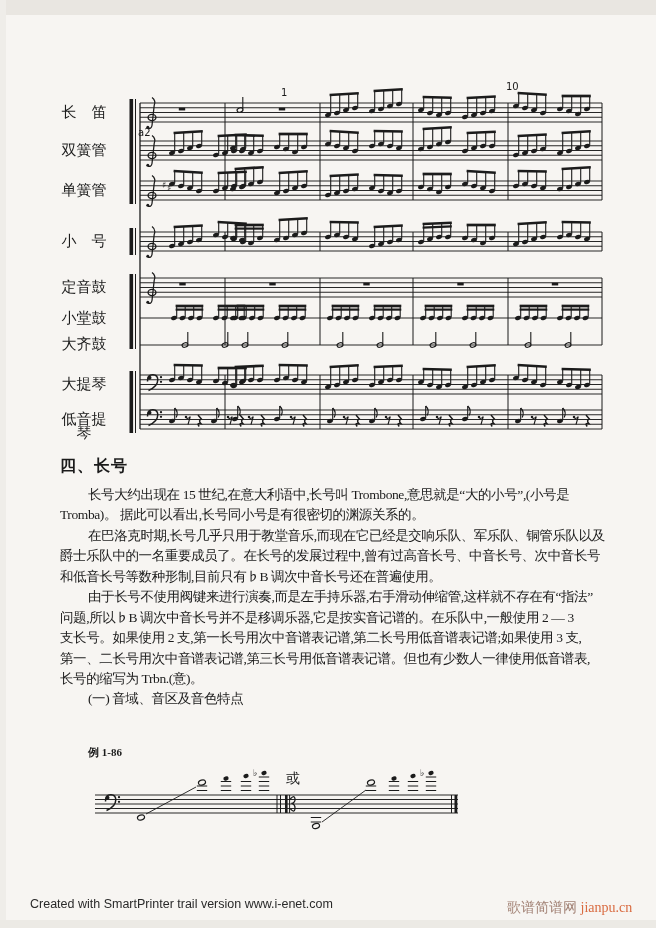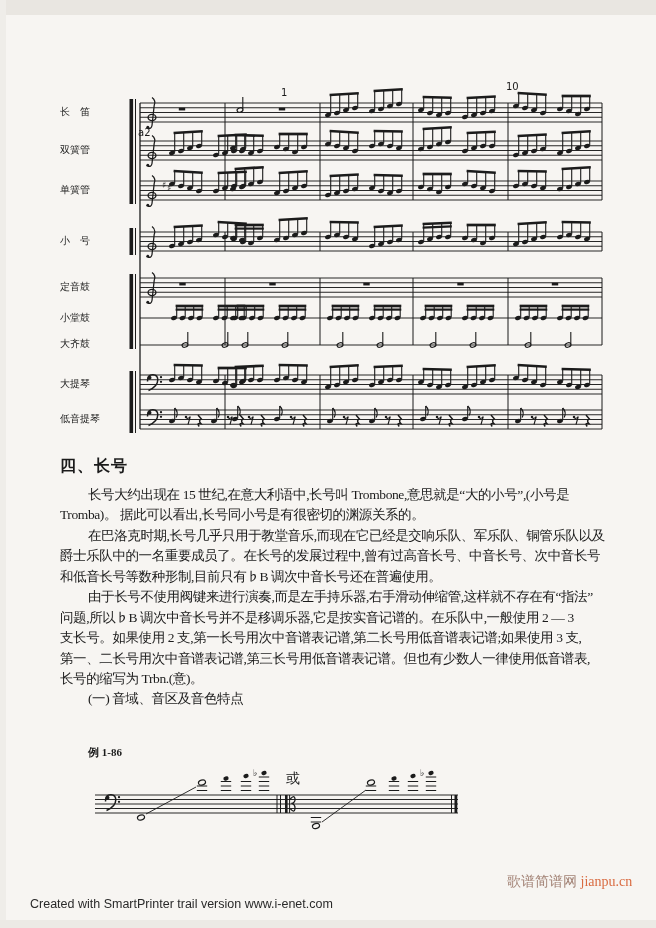--- a/index.html
+++ b/index.html
@@ -1,30 +1,30 @@
 <!DOCTYPE html>
 <html><head>
 <meta charset="utf-8">
 <style>
   html,body{margin:0;padding:0;}
   .page{position:relative;width:656px;height:928px;background:#f7f5f2;overflow:hidden;
         font-family:"Liberation Serif",serif;color:#1b1b1b;}
   .edge-top{position:absolute;top:0;left:0;width:656px;height:15px;background:#e9e6e1;}
   .edge-bottom{position:absolute;bottom:0;left:0;width:656px;height:8px;background:#eceae5;}
   .edge-left{position:absolute;top:0;left:0;width:6px;height:928px;background:#efede9;}
-  .inst-label{position:absolute;left:60px;width:48px;text-align:left;
-      font-size:10px;line-height:14px;letter-spacing:0;}
+  .inst-label{position:absolute;left:60px;width:48px;text-align:center;
+      font-size:15px;line-height:14px;letter-spacing:0;}
   .bodyline{position:absolute;font-size:13.5px;letter-spacing:-0.4px;white-space:nowrap;}
   .heading{position:absolute;font-size:16px;font-weight:bold;letter-spacing:1px;}
   .example-label{position:absolute;font-size:11px;font-weight:bold;}
   .mark{position:absolute;font-family:"DejaVu Sans",sans-serif;font-size:10px;}
   .or-char{position:absolute;font-size:14px;}
   .footer-left{position:absolute;left:30px;top:897px;font-family:"Liberation Sans",sans-serif;
       font-size:12.5px;color:#2a2a2a;}
-  .watermark{position:absolute;left:507px;top:873px;font-size:14px;}
+  .watermark{position:absolute;left:507px;top:899px;font-size:14px;}
   svg{position:absolute;display:block;}
 </style>
 </head>
 <body>
 
 <div class="page">
   <div class="edge-top"></div>
   <div class="edge-left"></div>
   <div class="edge-bottom"></div>
 

